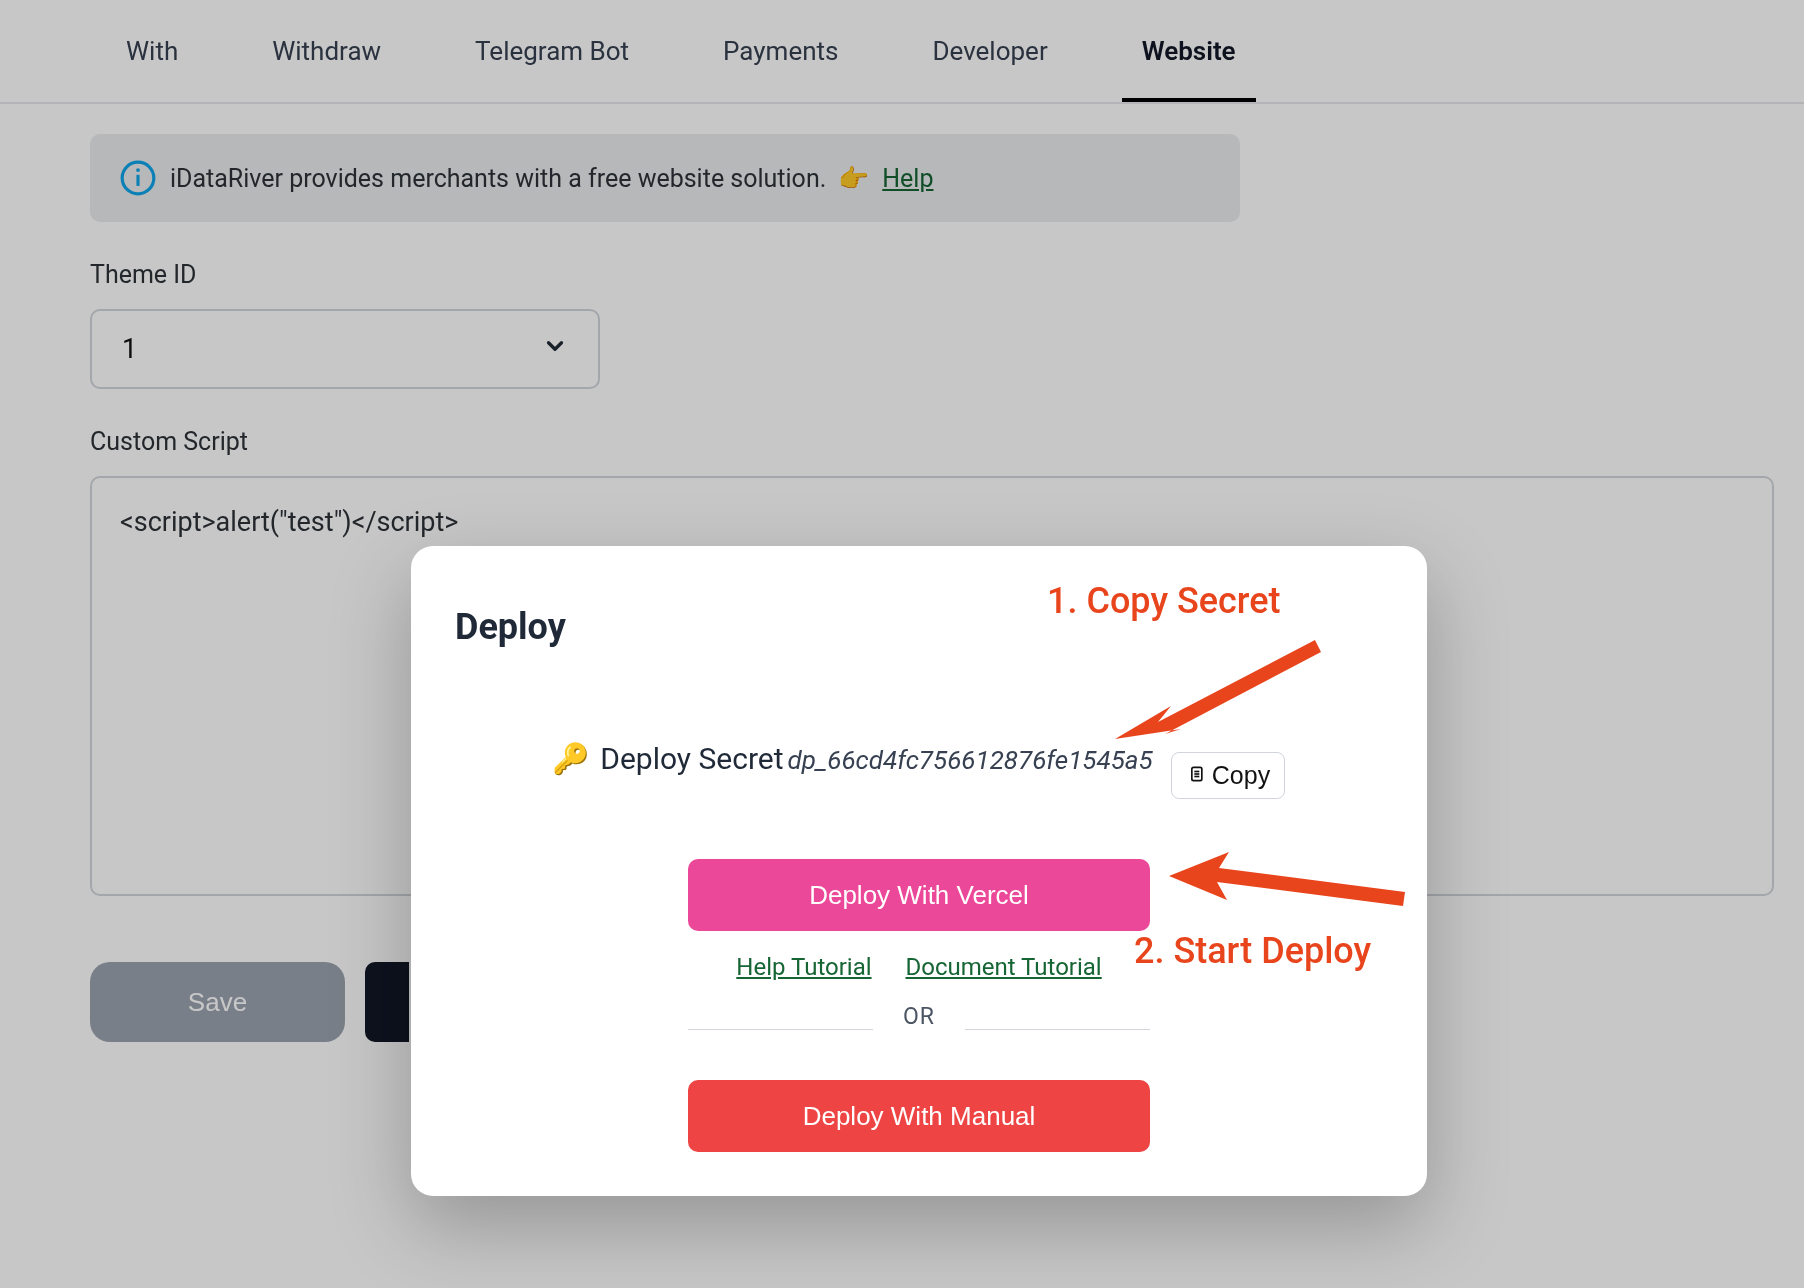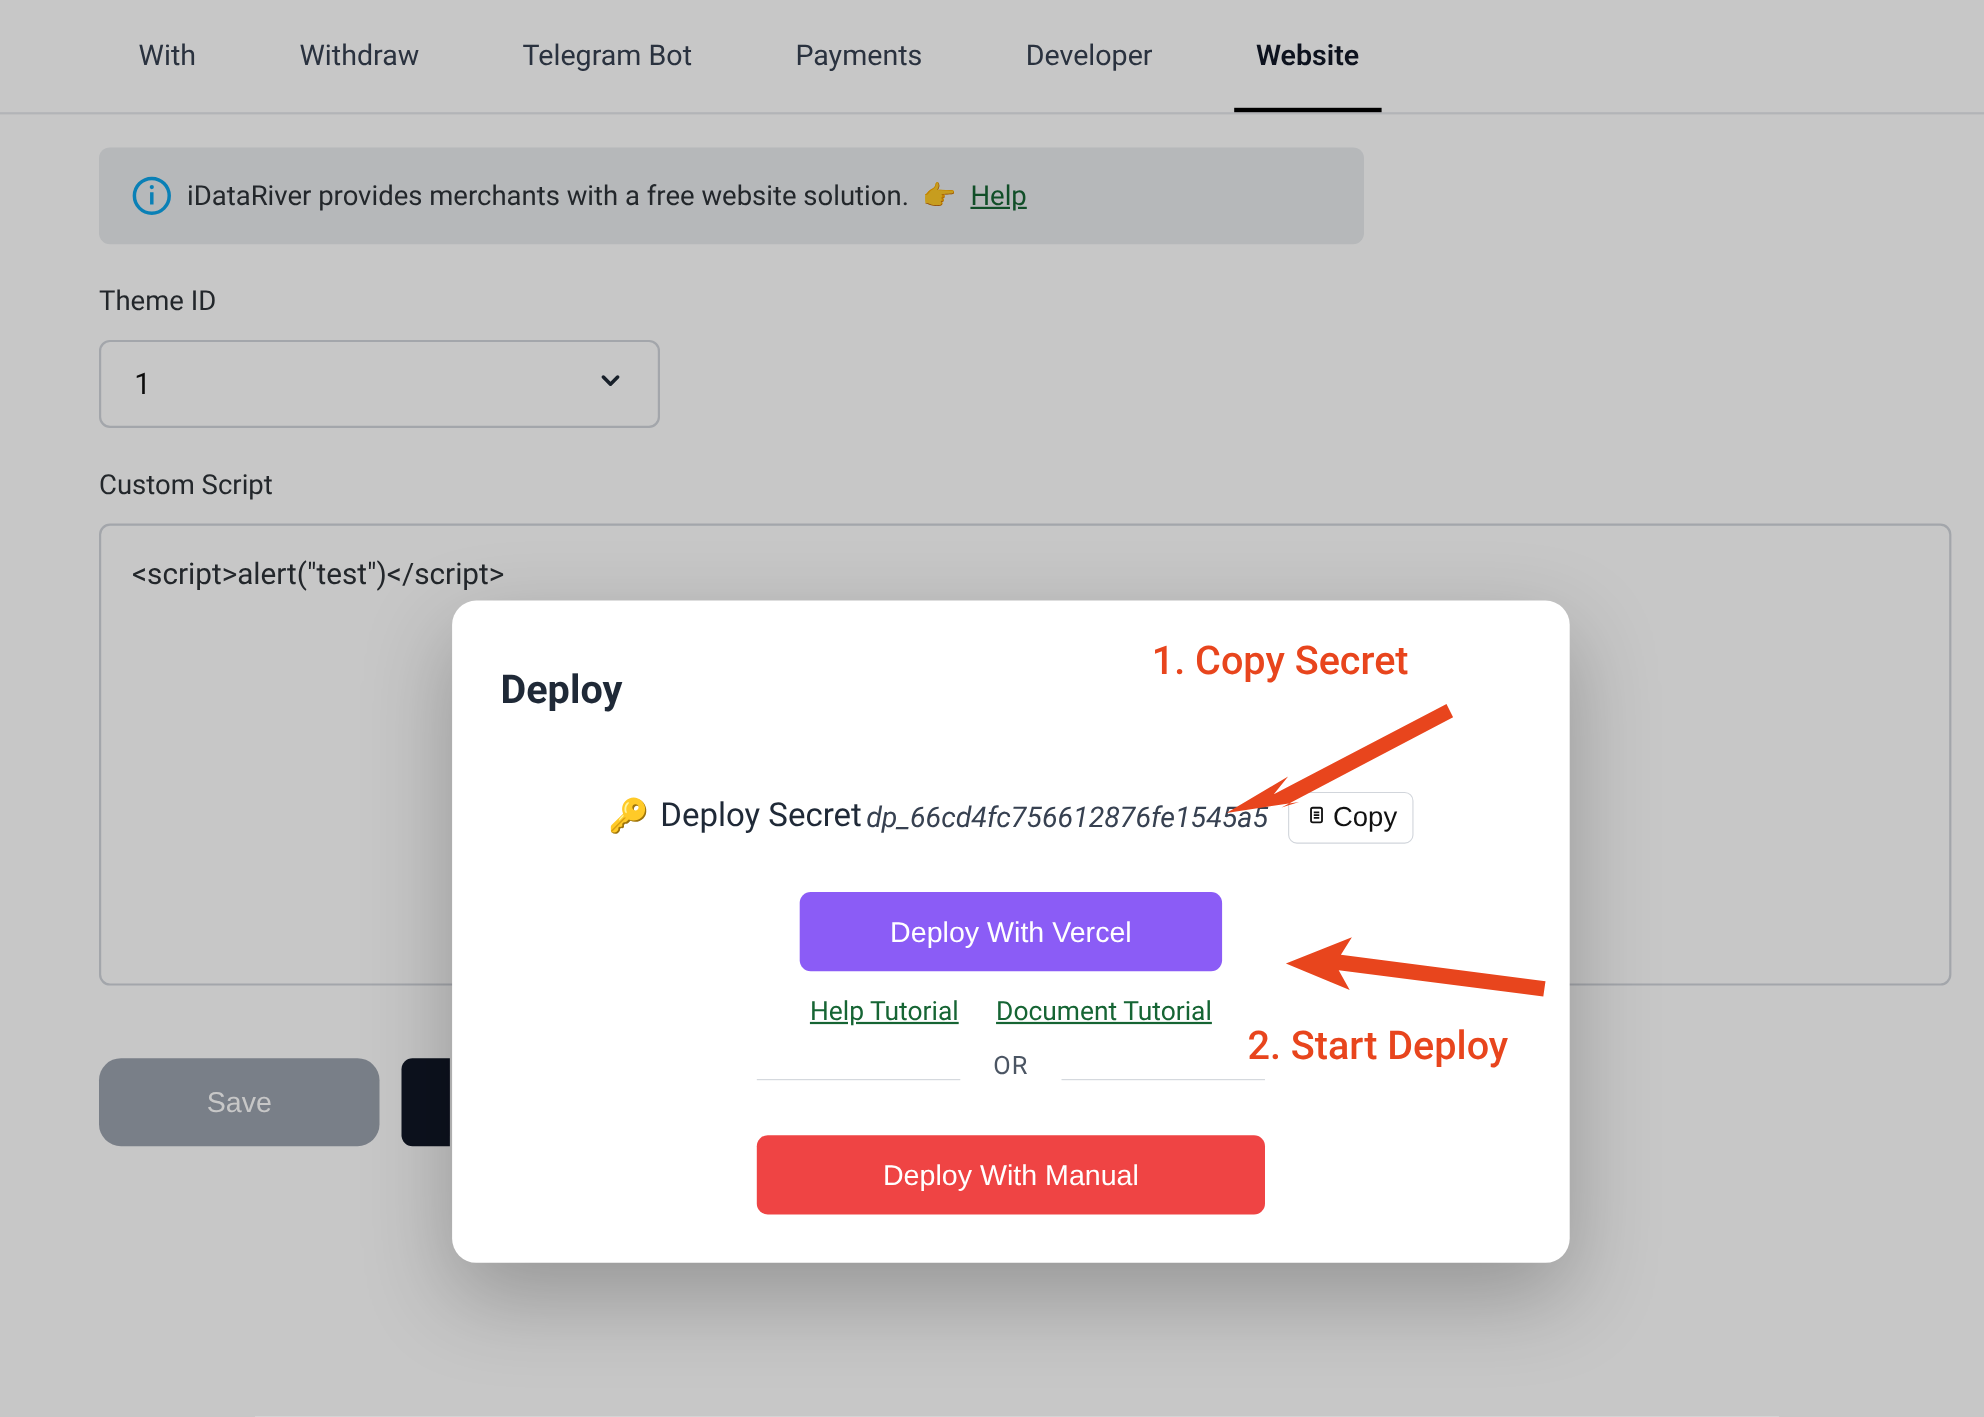--- a/index.html
+++ b/index.html
@@ -33,23 +33,23 @@
     
     .overlay { position:absolute; inset:0; background:rgba(0,0,0,0.22); }
 
     
     .modal { position:absolute; left:411px; top:546px; width:1016px; background:#fff; border-radius:22px; padding:60px 44px 44px 44px; box-shadow:0 30px 80px rgba(0,0,0,0.25); }
     .modal-title { font-size:36px; font-weight:700; color:#1f2937; }
     .secret-section { margin-top:56px; text-align:center; }
     .secret-heading { font-size:30px; color:#1f2937; display:inline-flex; align-items:center; gap:10px; }
     .secret-row { margin-top:16px; display:inline-flex; align-items:center; gap:18px; }
     .secret-value { font-style:italic; font-size:26px; color:#374151; }
-    .copy-btn { display:inline-flex; align-items:center; gap:6px; border:1px solid #d1d5db; border-radius:8px; padding:8px 14px; font-size:25px; background:#fff; cursor:pointer; color:#111; }
+    .copy-btn { display:inline-flex; align-items:center; gap:6px; border:1px solid #d1d5db; border-radius:8px; padding:8px 14px; font-size:25px; background:#fff; cursor:pointer; color:#111;margin-top:32px; }
 
-    .deploy-vercel { margin:44px auto 0 auto; display:block; width:384px; height:72px; background:#8b5cf6; color:#fff; border:none; border-radius:10px; font-size:26px; font-weight:500; cursor:pointer; }
+    .deploy-vercel { margin:60px auto 0 auto; display:block; width:462px; height:72px; background:#ec4899; color:#fff; border:none; border-radius:10px; font-size:26px; font-weight:500; cursor:pointer; }
     .links-row { margin-top:22px; text-align:center; font-size:24px; }
     .links-row a { color:#166534; text-decoration:underline; margin:0 14px; }
     .or-row { margin-top:22px; display:flex; align-items:flex-end; justify-content:center; width:462px; margin-left:auto; margin-right:auto; gap:30px; color:#4b5563; font-size:23px; letter-spacing:1px; }
     .or-row .line { flex:1; height:1px; background:#d1d5db; }
     .deploy-manual { margin:50px auto 0 auto; display:block; width:462px; height:72px; background:#ef4444; color:#fff; border:none; border-radius:10px; font-size:26px; font-weight:500; cursor:pointer; }
 
     
     .anno { position:absolute; color:#e8451d; font-size:36px; font-weight:500; pointer-events:none; }
     .arrow1 { position:absolute; left:1115px; top:634px; width:210px; height:110px; pointer-events:none; }
     .arrow2 { position:absolute; left:1169px; top:846px; width:240px; height:80px; pointer-events:none; }

